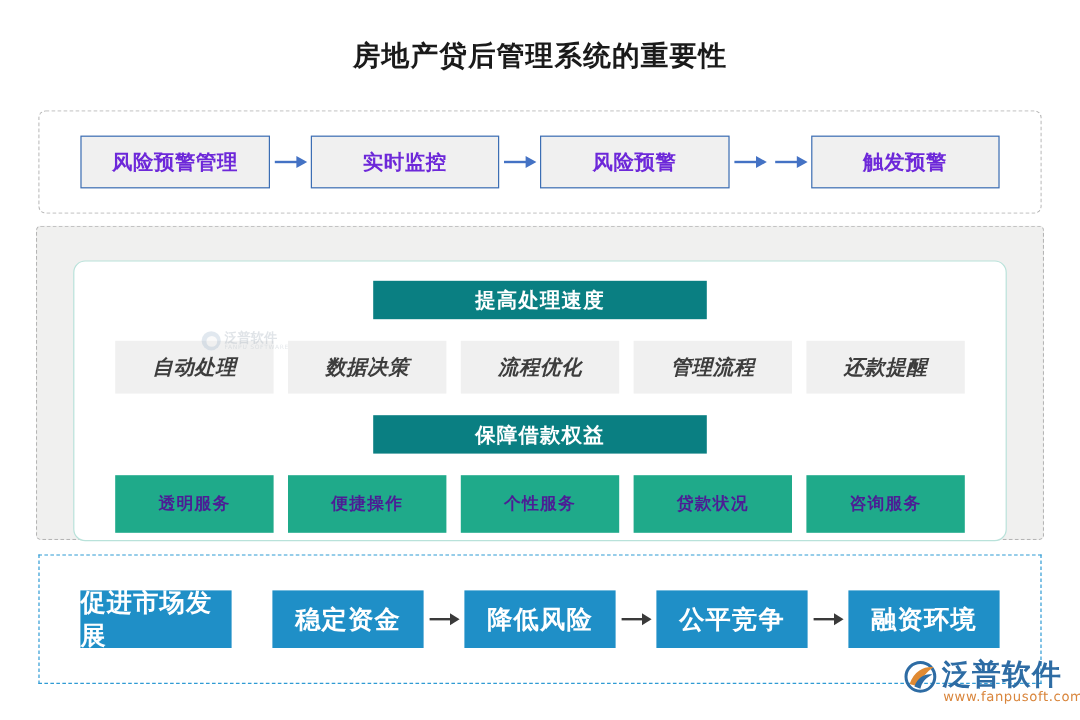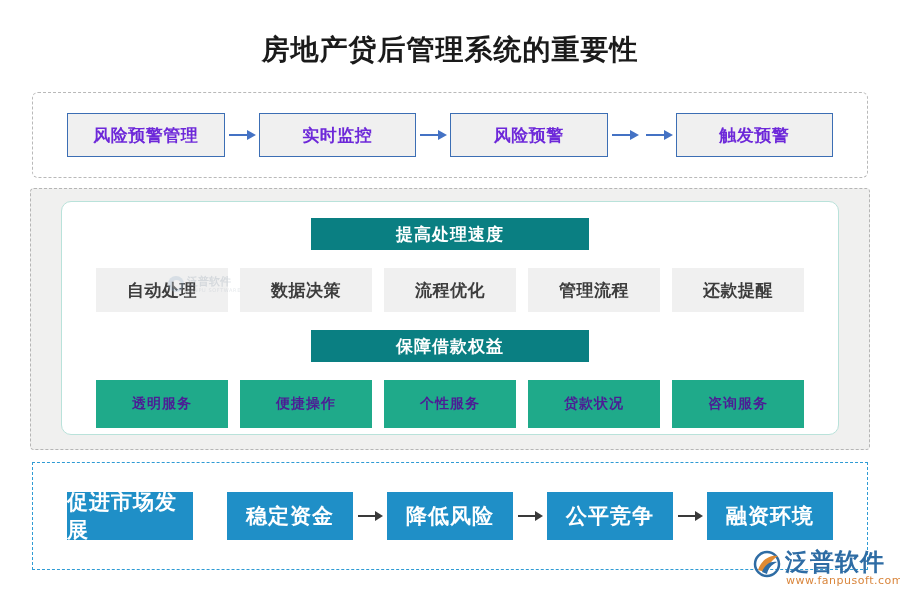--- a/index.html
+++ b/index.html
@@ -11,21 +11,21 @@
     height: 600px;
     background: #ffffff;
     font-family: "DejaVu Sans", "Liberation Sans", sans-serif;
     overflow: hidden;
     position: relative;
   }
 
   
   .title {
     text-align: center;
-    font-size: 28px;
+    font-size: 23px;
     font-weight: bold;
     color: #1a1a1a;
     letter-spacing: 1px;
     padding-top: 36px;
     line-height: 1;
   }
 
   
   .panel-top {
     position: absolute;
@@ -94,21 +94,21 @@
     width: 840px;
     height: 262px;
     border: 1px dashed #b5b5b5;
     border-radius: 4px;
     background: #f0f0ef;
     box-sizing: border-box;
   }
   .panel-mid-inner {
     position: absolute;
     left: 30px;
-    top: 12px;
+    top: 28px;
     width: 778px;
     height: 234px;
     border: 1px solid #b9e2da;
     border-radius: 10px;
     background: #ffffff;
     box-sizing: border-box;
     padding: 16px 0 0 0;
   }
   .banner-teal {
     width: 278px;
@@ -135,20 +135,21 @@
     margin: 0 6px;
     height: 44px;
     background: #f0f0f0;
     display: flex;
     align-items: center;
     justify-content: center;
     font-size: 17px;
     font-weight: bold;
     color: #3d3d3d;
     letter-spacing: 0.5px;
+    font-style: italic;
   }
   .cell-green {
     flex: 1 1 0;
     margin: 0 6px;
     height: 48px;
     background: #1faa8a;
     color: #4c1d95;
     display: flex;
     align-items: center;
     justify-content: center;

